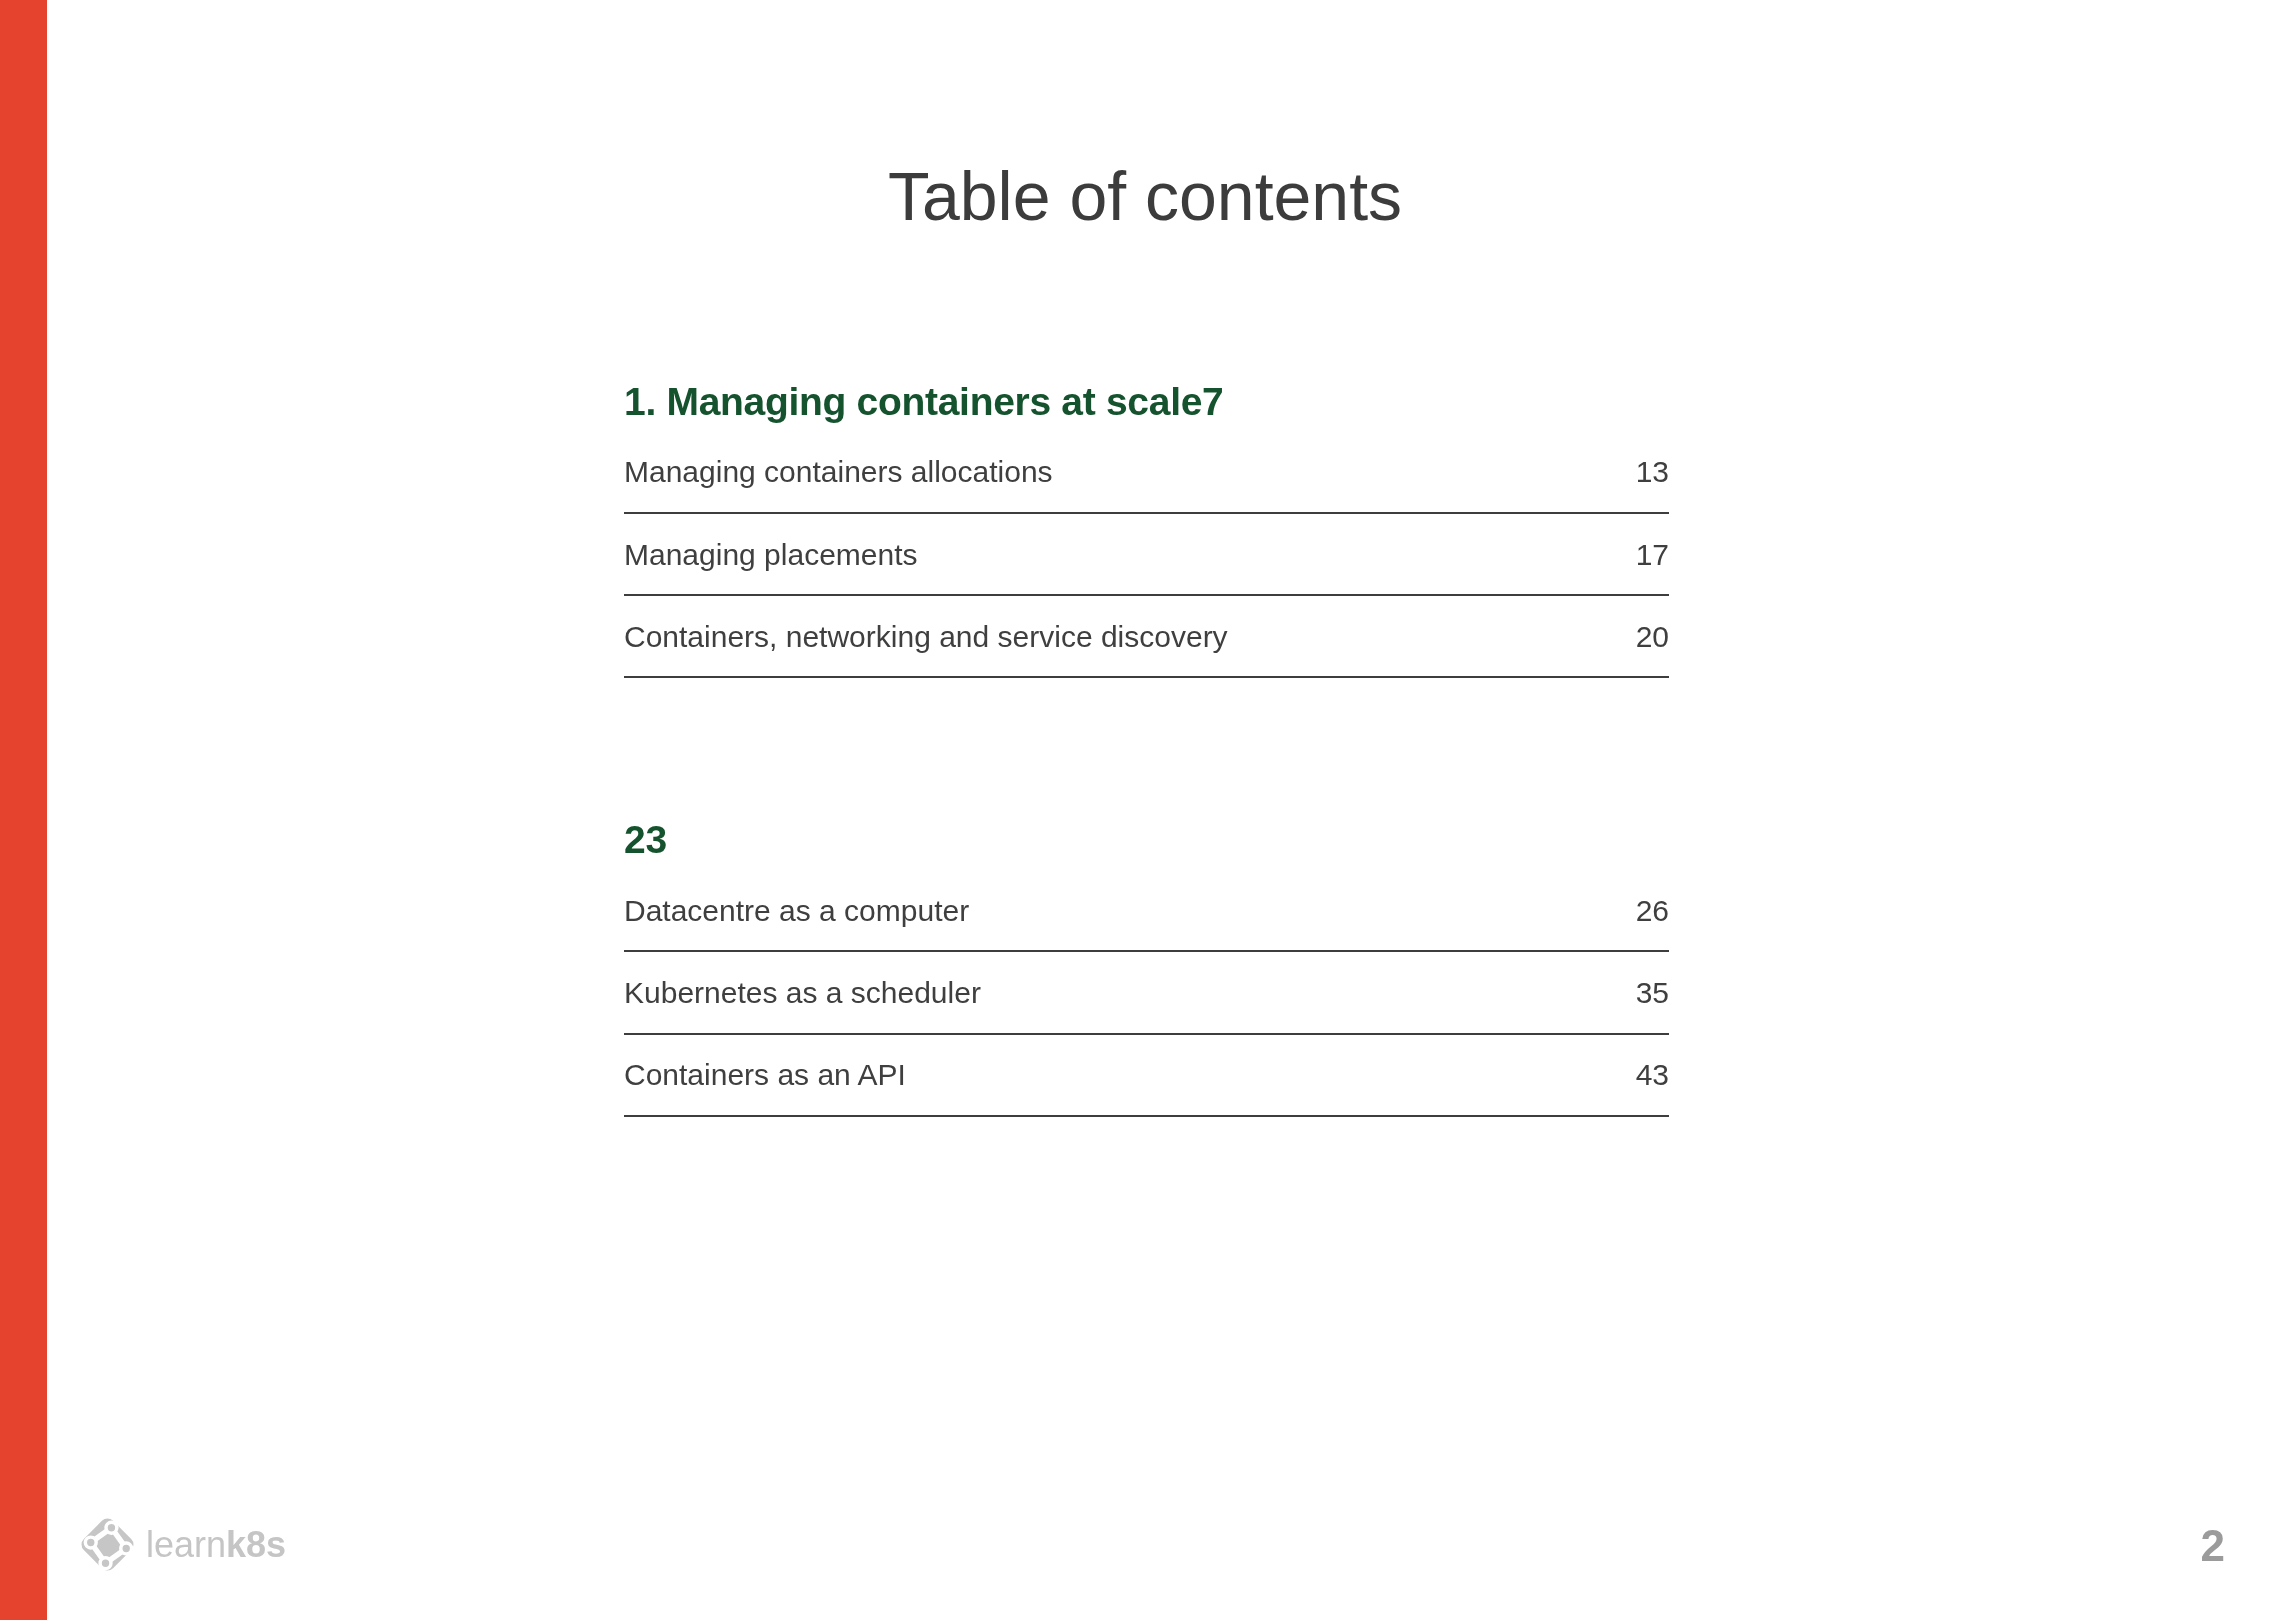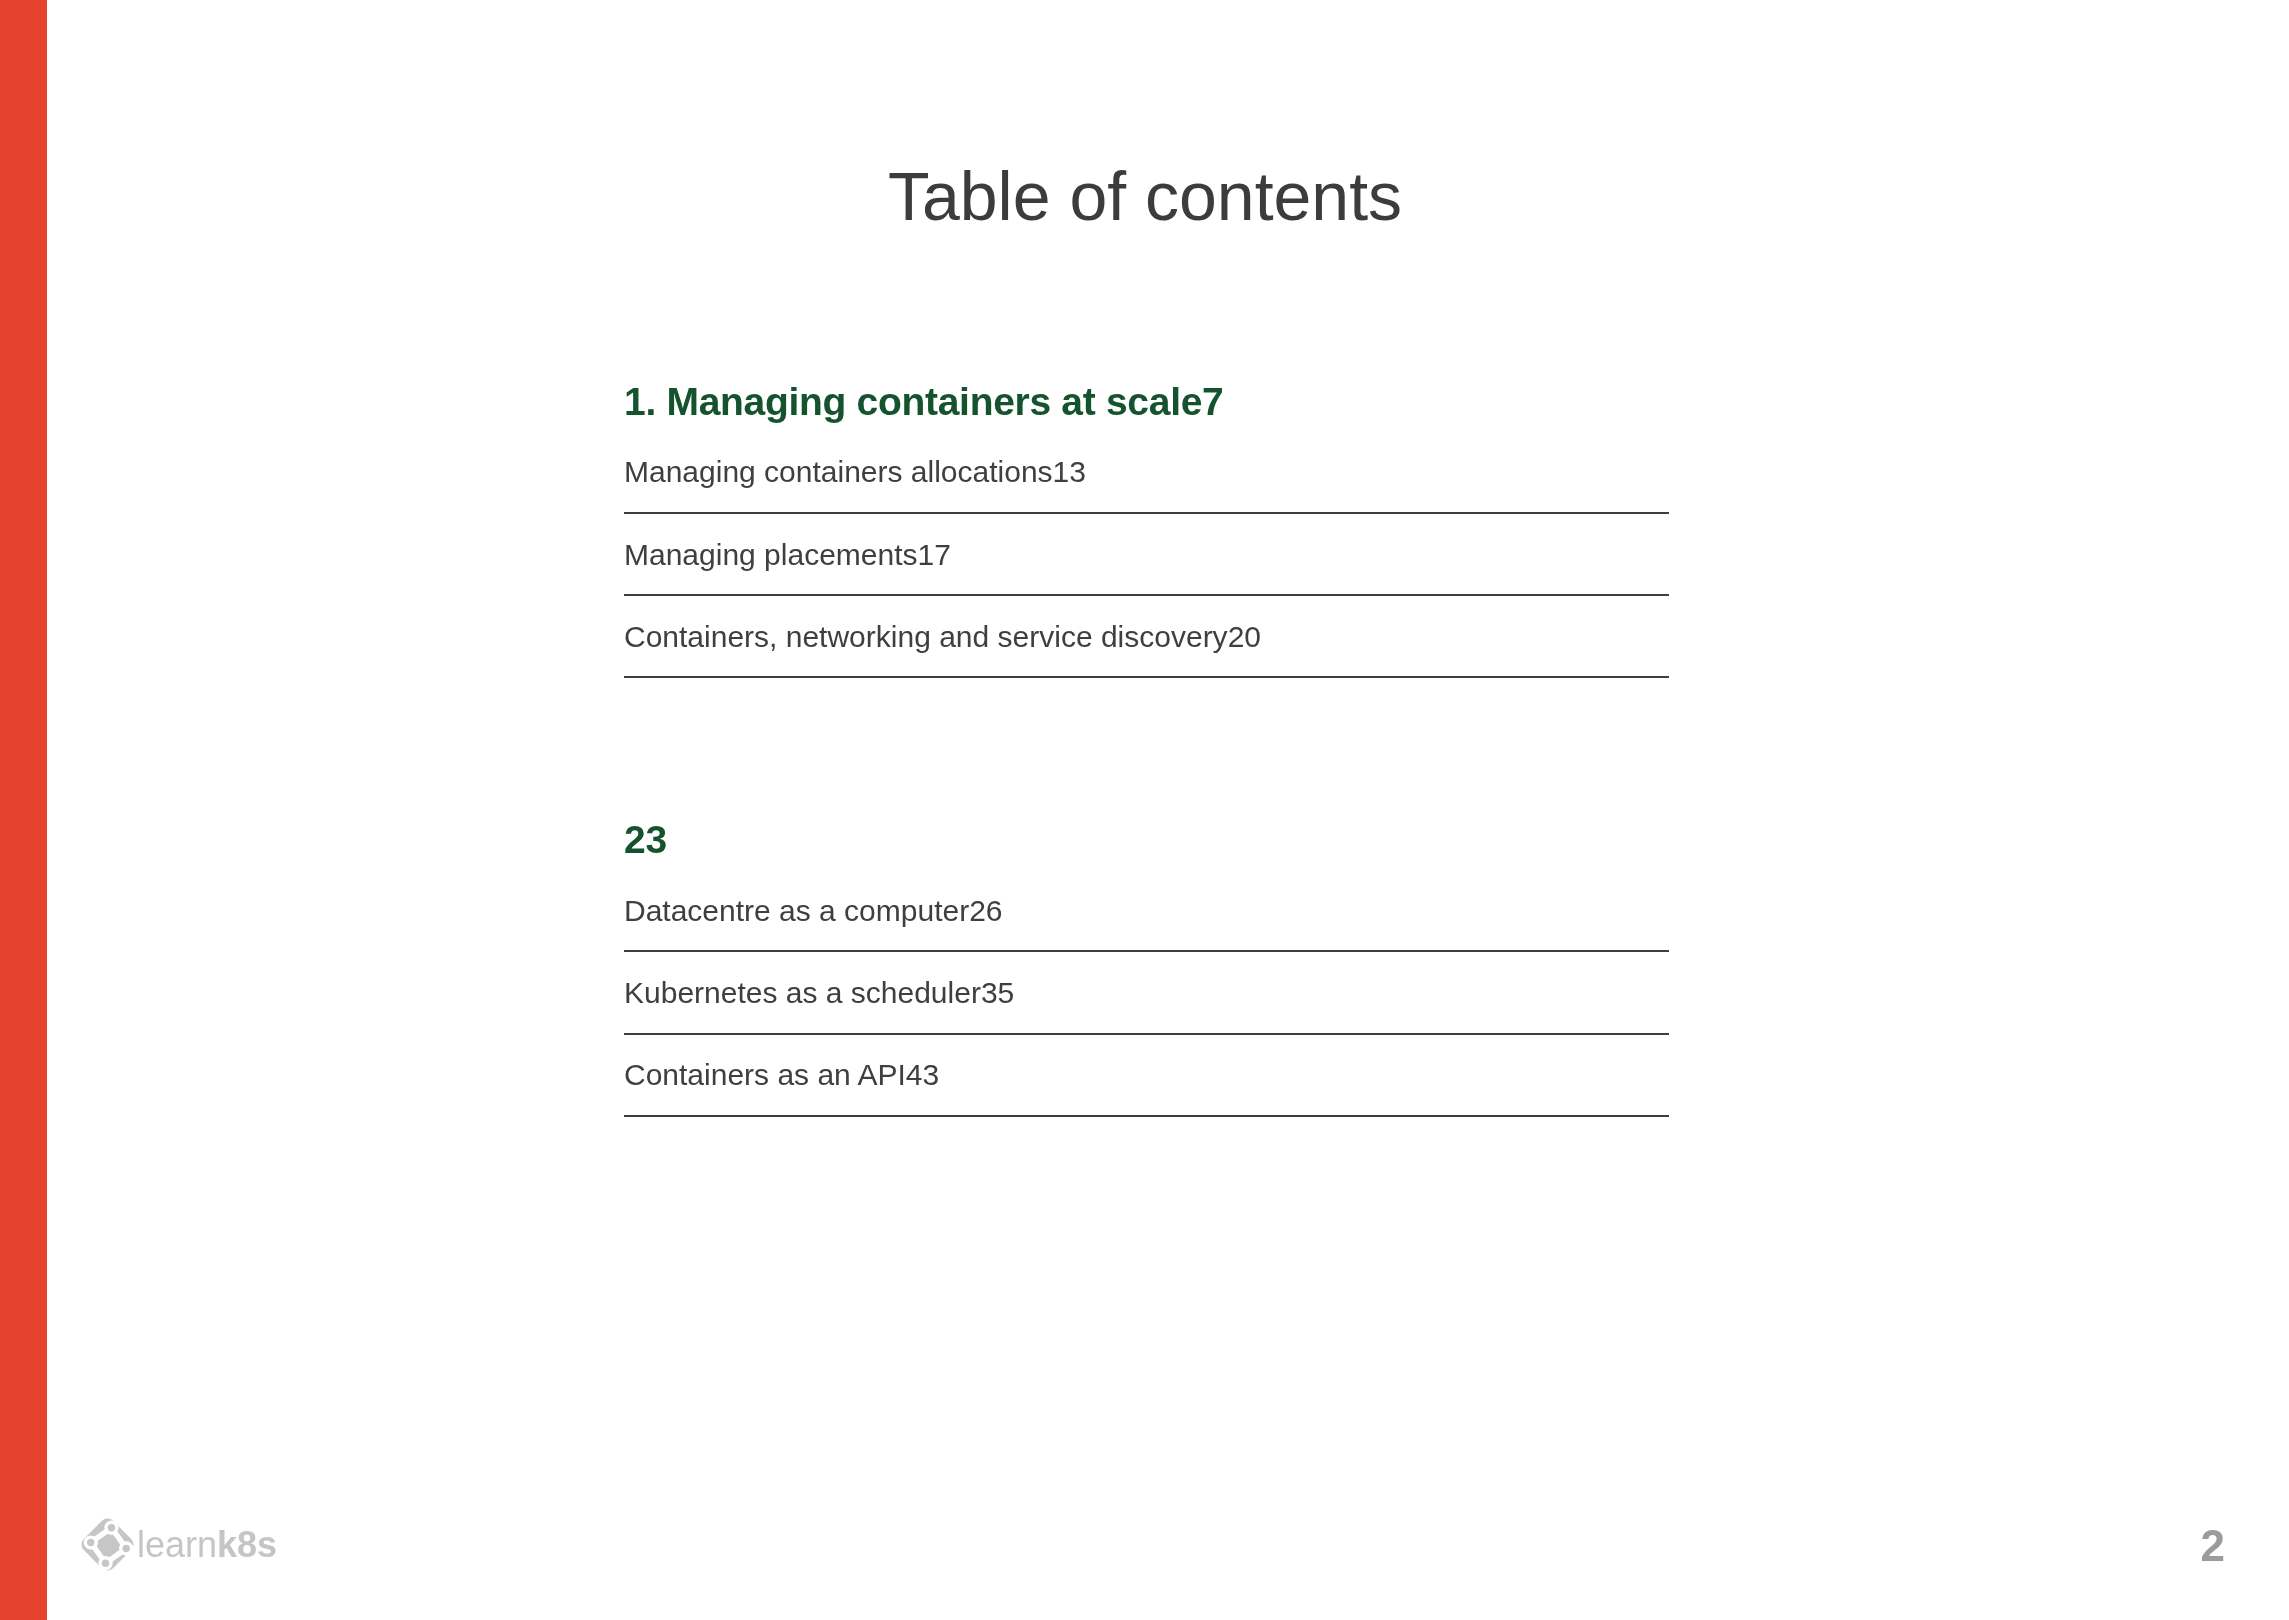--- a/index.html
+++ b/index.html
@@ -36,36 +36,36 @@
 
   .sec-head {
     display: flex; justify-content: flex-start; align-items: baseline;
     font-size: 39px; line-height: 47px;
     font-weight: 700; color: #14532d;
     letter-spacing: -0.3px;
     margin-bottom: 27.4px;
   }
 
   .toc-item {
-    display: flex; justify-content: flex-start; align-items: baseline;
+    display: flex; justify-content: space-between; align-items: baseline;
     font-size: 30px; line-height: 39px;
     font-weight: 400; color: #3f3f3f;
     padding-bottom: 20.6px;
     border-bottom: 2.9px solid #3e3e3e;
     margin-bottom: 20.6px;
     cursor: pointer;
   }
   .item-page { color: #3f3f3f; }
 
   .logo-mark {
     position: absolute; left: 75px; top: 1512px;
     width: 65px; height: 65px;
   }
   .logo-text {
-    position: absolute; left: 137px; top: 1525px;
+    position: absolute; left: 146px; top: 1525px;
     font-size: 36px; line-height: 39px;
     color: #c5c5c5; font-weight: 400;
     white-space: nowrap;
   }
   .logo-text .bold { font-weight: 700; }
 
   .page-number {
     position: absolute; top: 1522px; right: 65px;
     font-size: 44px; line-height: 47px;
     font-weight: 700; color: #9b9b9b;

